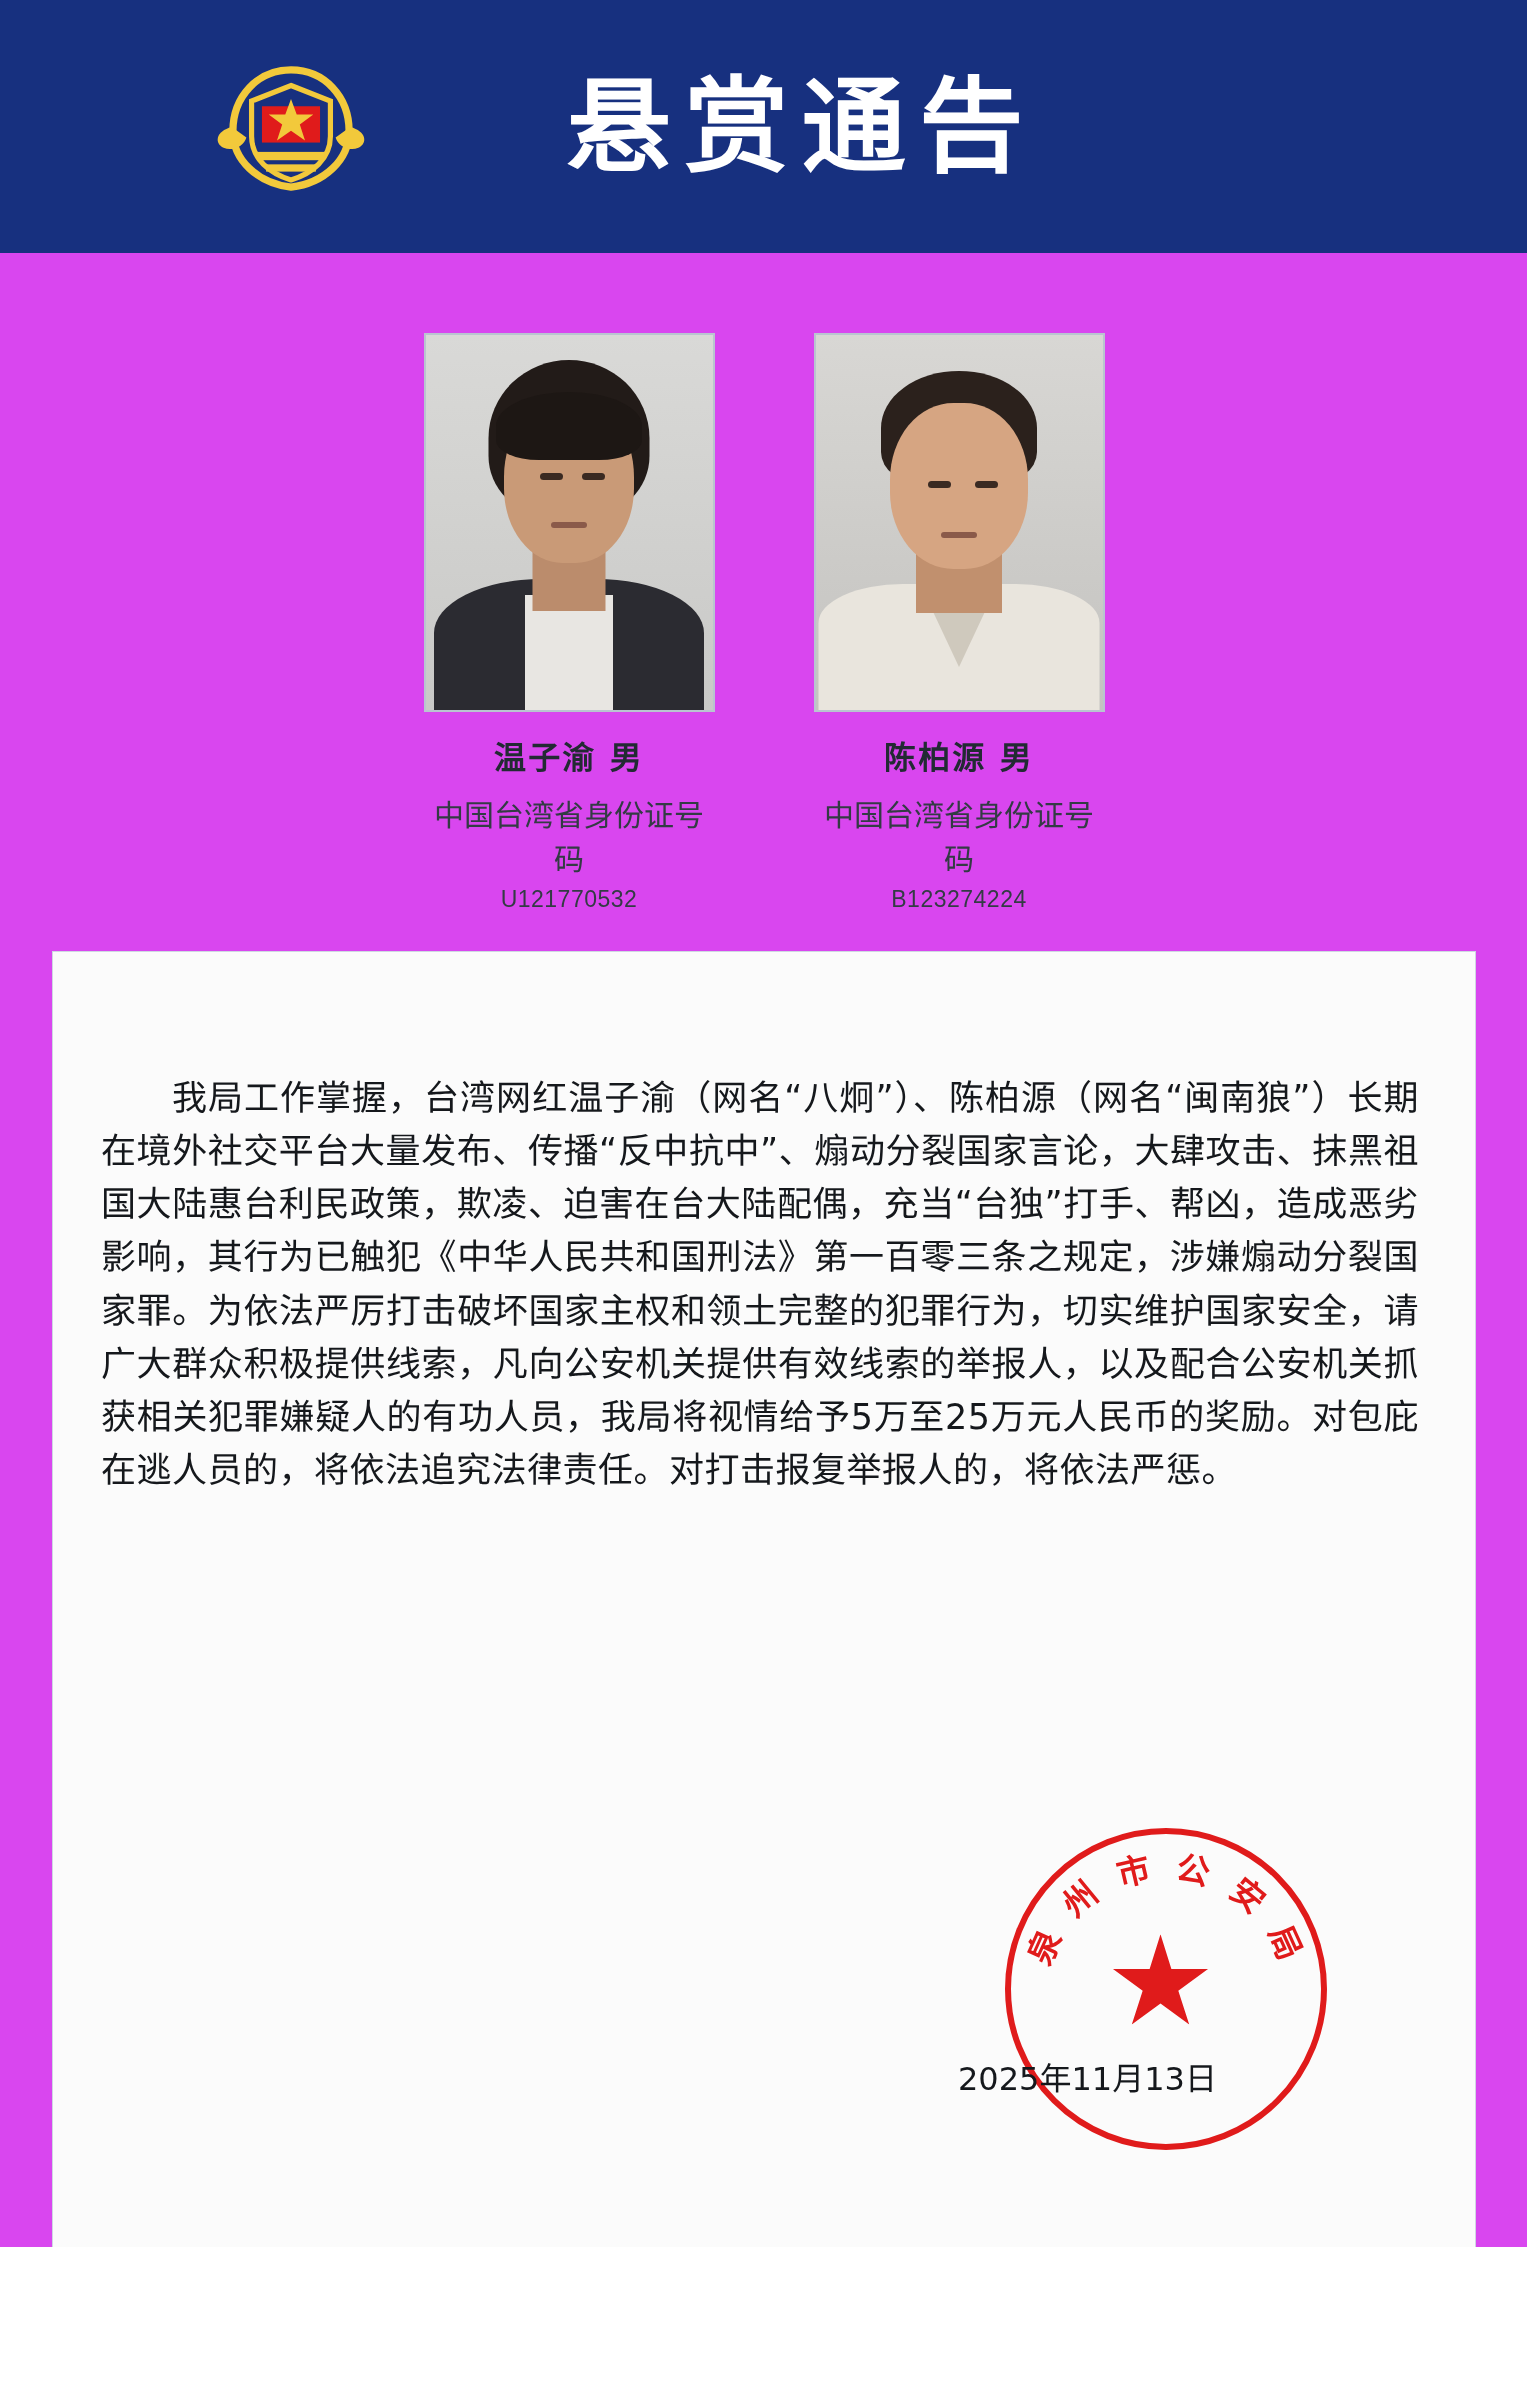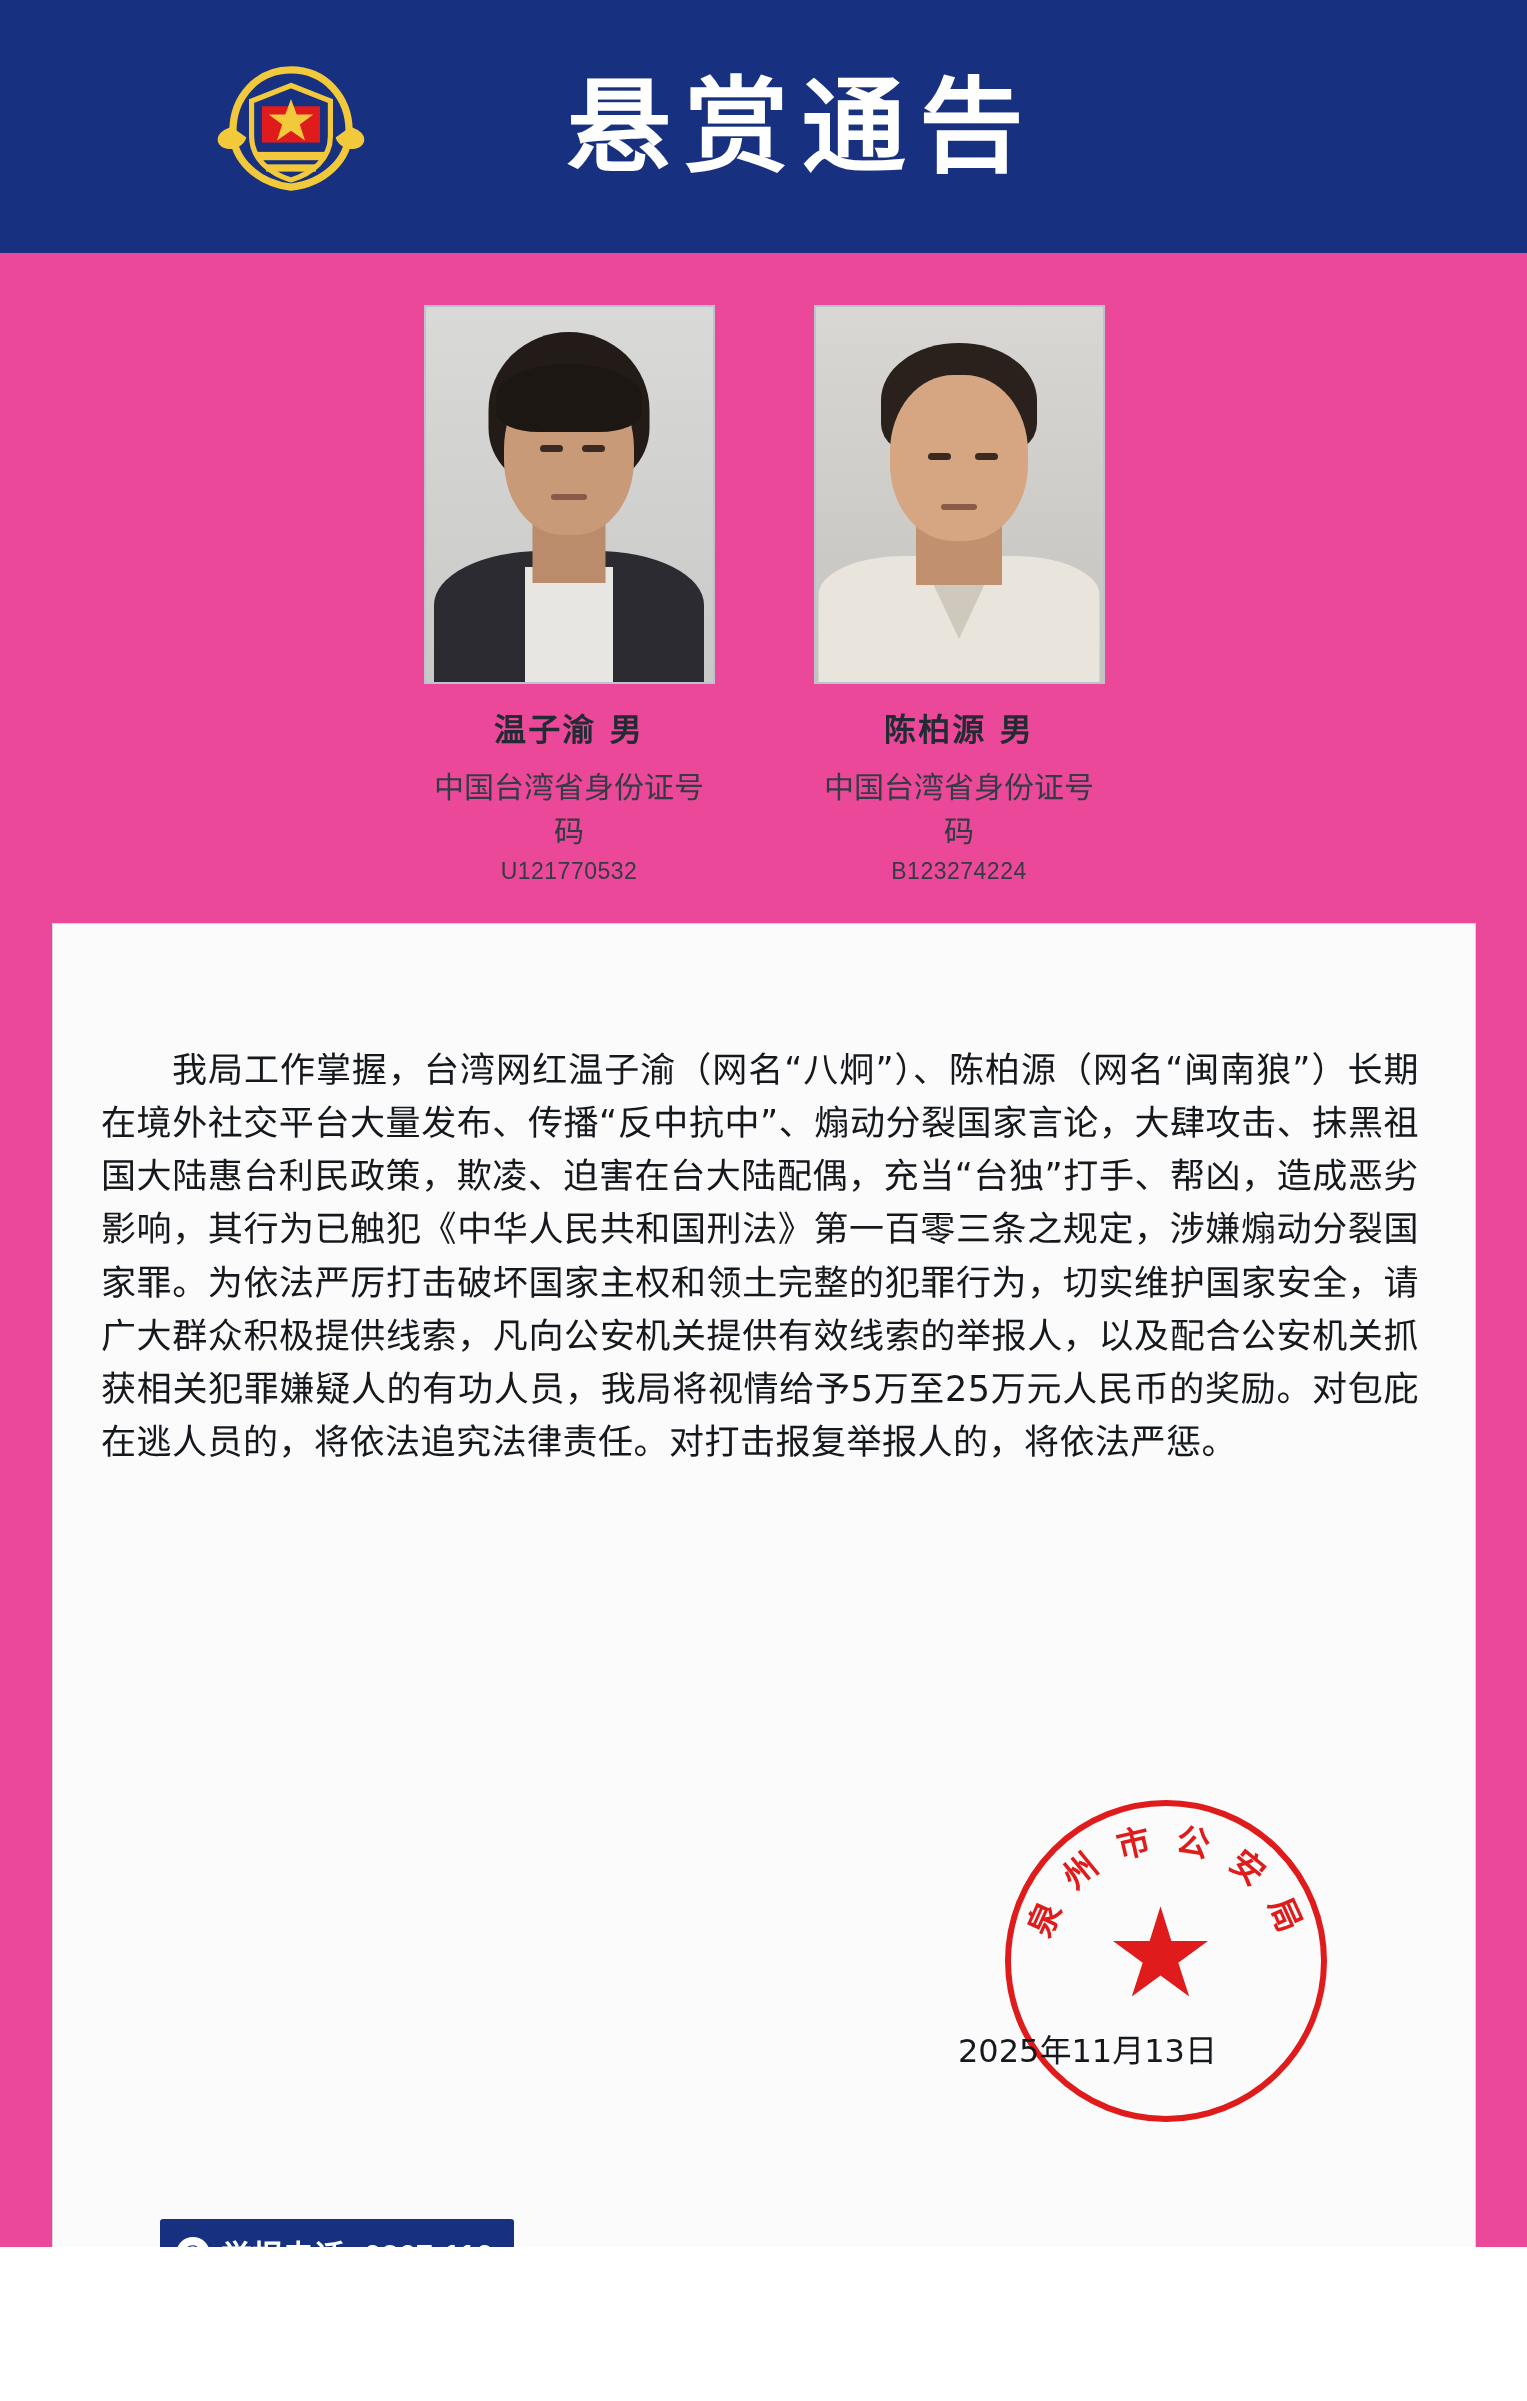--- a/index.html
+++ b/index.html
@@ -8,21 +8,21 @@
     background: #ffffff;
   }
   body {
     width: 1528px;
     font-family: "Liberation Sans", "DejaVu Sans", sans-serif;
     -webkit-font-smoothing: antialiased;
   }
   .poster {
     width: 1528px;
     height: 2247px;
-    background: #ec4899;
+    background: #d946ef;
     position: relative;
     overflow: hidden;
     box-sizing: border-box;
   }
 
   
   .header {
     height: 253px;
     background: #17307f;
     display: flex;
@@ -48,20 +48,21 @@
     line-height: 1;
     margin-left: 62px;
   }
 
   
   .suspects {
     display: flex;
     justify-content: center;
     gap: 99px;
     padding-top: 52px;
+    margin-top: 28px;
   }
   .suspect {
     width: 291px;
     text-align: center;
   }
   .photo {
     width: 291px;
     height: 379px;
     border: 2.1px solid #b9c4d0;
     box-sizing: border-box;

